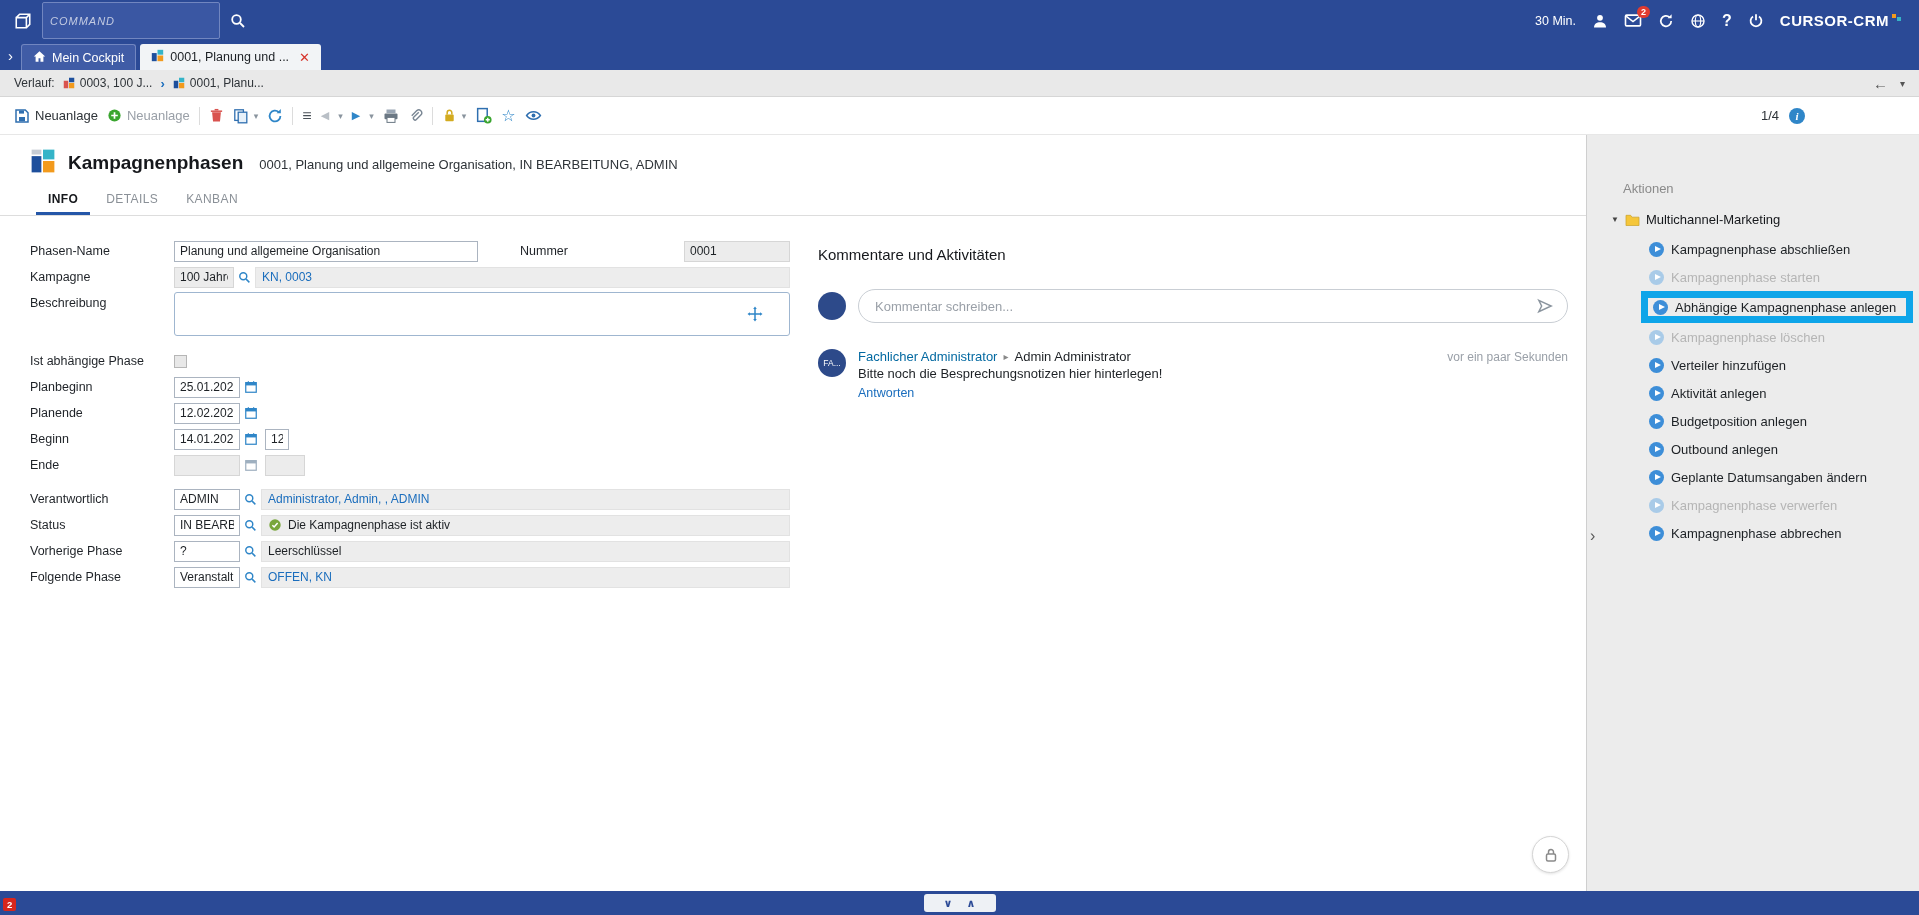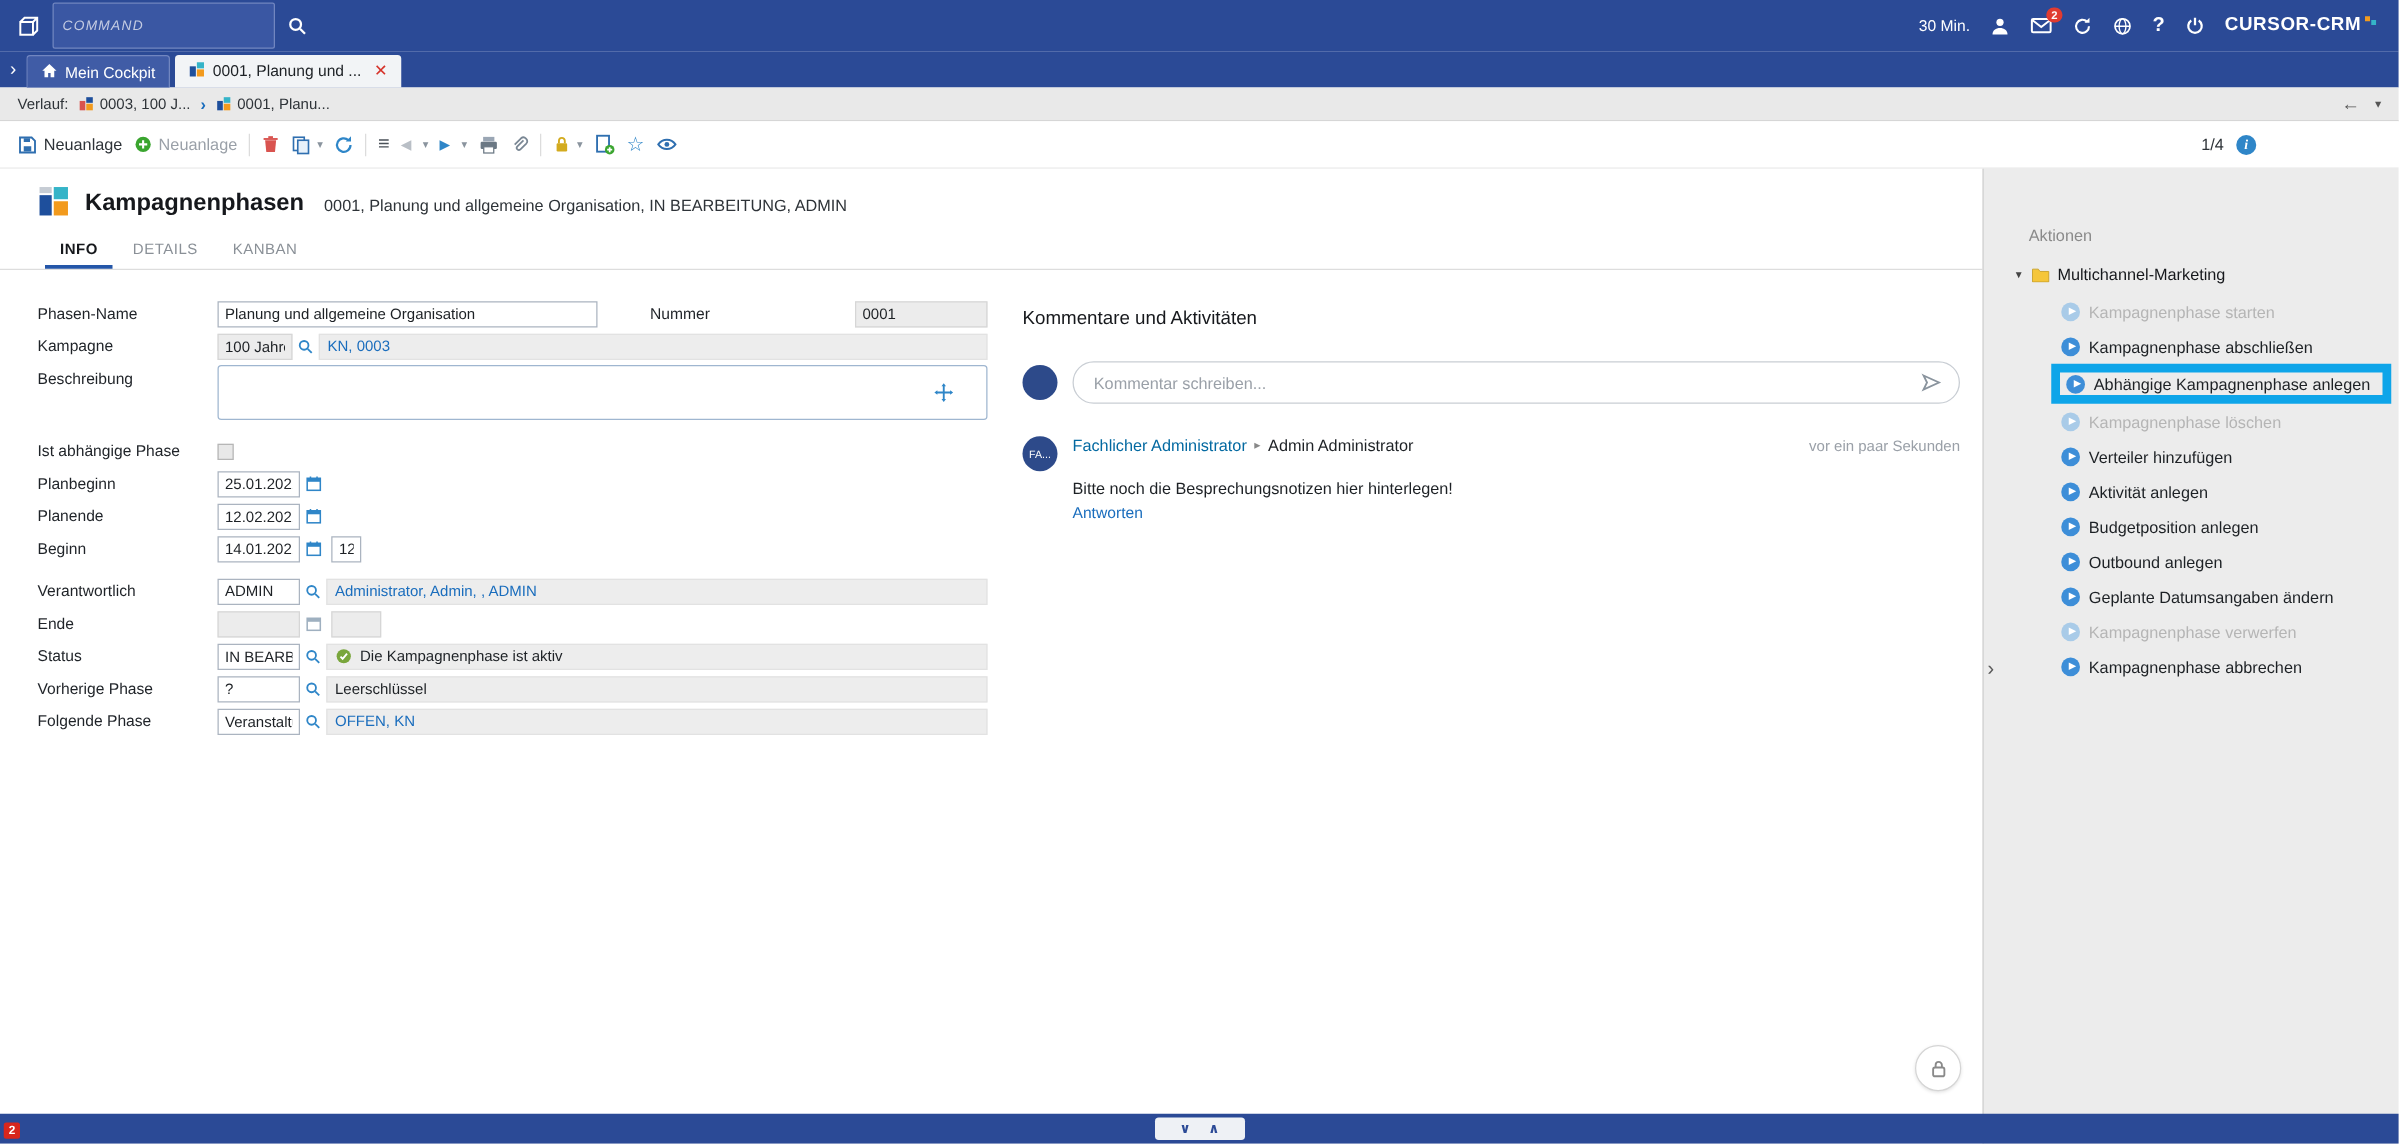--- a/index.html
+++ b/index.html
@@ -91,21 +91,21 @@
   .cinput{width:100%;height:34px;border:1px solid #c9ced4;border-radius:17px;padding:0 44px 0 16px;font-size:13px;color:#333;outline:none;font-family:inherit;background:#fff}
   .cinput::placeholder{color:#9aa0a8}
   .sendicon{position:absolute;right:14px;top:8px;cursor:pointer}
   .centry{display:flex;gap:12px;margin-top:26px}
   .cbody{flex:1}
   .cnamerow{display:flex;align-items:center;gap:6px}
   .cauthor{color:#0369a1;font-size:13px;cursor:pointer}
   .csep{color:#888;font-size:10px}
   .crecipient{color:#1d2125;font-size:13px}
   .ctime{margin-left:auto;color:#9aa0a8;font-size:12px}
-  .ctext{margin-top:19px;font-size:13px;color:#1d2125}
+  .ctext{margin-top:2px;font-size:13px;color:#1d2125}
   .creply{margin-top:5px;font-size:12.5px;color:#1a6dbd;cursor:pointer}
 
   
   .sb-title{margin:46px 0 0 36px;font-size:13px;color:#8a8a8a}
   .sb-root{margin:16px 0 0 24px;display:flex;align-items:center;gap:6px;cursor:pointer}
   .tree-caret{font-size:8px;color:#444}
   .sb-rootlabel{font-size:13px;color:#16181c}
   .sb-items{margin:8px 0 0 62px}
   .sb-item{display:flex;align-items:center;gap:7px;height:28px;cursor:pointer}
   .sb-item .albl{font-size:13px;color:#1d2125;white-space:nowrap}
@@ -414,44 +414,44 @@
             <svg width="14" height="14" viewBox="0 0 16 16">
                 <rect x="2" y="3" width="12" height="11" fill="#fff" stroke="#2f86c8" stroke-width="1.4"></rect>
                 <rect x="2" y="3" width="12" height="3.2" fill="#2f86c8"></rect>
                 <line x1="5" y1="1.3" x2="5" y2="4" stroke="#2f86c8" stroke-width="1.4"></line>
                 <line x1="11" y1="1.3" x2="11" y2="4" stroke="#2f86c8" stroke-width="1.4"></line>
               </svg>
           </span>
           <input class="fin" style="width: 24px; margin-left: 7px;" value="12:54">
         </div>
 
+        <div class="frow">
+          <span class="flabel">Ende</span>
+          <input class="fin ro" style="width: 66px;" value="">
+          <span class="cal">
+            <svg width="14" height="14" viewBox="0 0 16 16">
+                <rect x="2" y="3" width="12" height="11" fill="#fff" stroke="#9fb0c0" stroke-width="1.4"></rect>
+                <rect x="2" y="3" width="12" height="3.2" fill="#9fb0c0"></rect>
+              </svg>
+          </span>
+          <input class="fin ro" style="width: 40px; margin-left: 7px;" value="">
+        </div>
+
         <div class="frow gap-md">
           <span class="flabel">Verantwortlich</span>
           <input class="fin" style="width: 66px;" value="ADMIN">
           <span class="lupe">
             <svg width="13" height="13" viewBox="0 0 16 16">
                 <circle cx="6.5" cy="6.5" r="4.3" fill="none" stroke="#2f86c8" stroke-width="1.8"></circle>
                 <line x1="10" y1="10" x2="14" y2="14" stroke="#2f86c8" stroke-width="1.8"></line>
               </svg>
           </span>
           <span class="fstrip">
             <span class="flink">Administrator, Admin, , ADMIN</span>
           </span>
-        </div>
-
-        <div class="frow">
-          <span class="flabel">Ende</span>
-          <input class="fin ro" style="width: 66px;" value="">
-          <span class="cal">
-            <svg width="14" height="14" viewBox="0 0 16 16">
-                <rect x="2" y="3" width="12" height="11" fill="#fff" stroke="#9fb0c0" stroke-width="1.4"></rect>
-                <rect x="2" y="3" width="12" height="3.2" fill="#9fb0c0"></rect>
-              </svg>
-          </span>
-          <input class="fin ro" style="width: 40px; margin-left: 7px;" value="">
         </div>
 
         <div class="frow">
           <span class="flabel">Status</span>
           <input class="fin" style="width: 66px;" value="IN BEARBEI">
           <span class="lupe">
             <svg width="13" height="13" viewBox="0 0 16 16">
                 <circle cx="6.5" cy="6.5" r="4.3" fill="none" stroke="#2f86c8" stroke-width="1.8"></circle>
                 <line x1="10" y1="10" x2="14" y2="14" stroke="#2f86c8" stroke-width="1.8"></line>
               </svg>
@@ -536,27 +536,27 @@
     <div class="sb-root">
       <span class="tree-caret">▼</span>
       <span style="display:inline-flex">
         <svg width="15" height="13" viewBox="0 0 16 14">
             <path d="M1 2.5h5l1.5 2H15v9H1z" fill="#f5c63a" stroke="#caa32c" stroke-width="0.8"></path>
           </svg>
       </span>
       <span class="sb-rootlabel">Multichannel-Marketing</span>
     </div>
     <div class="sb-items">
+      <div class="sb-item">
+        <span class="play"></span>
+        <span class="albl">Kampagnenphase abschließen</span>
+      </div>
       <div class="sb-item disabled">
         <span class="play"></span>
         <span class="albl">Kampagnenphase starten</span>
-      </div>
-      <div class="sb-item">
-        <span class="play"></span>
-        <span class="albl">Kampagnenphase abschließen</span>
       </div>
       <div class="sb-item highlighted">
         <span class="play"></span>
         <span class="albl">Abhängige Kampagnenphase anlegen</span>
       </div>
       <div class="sb-item disabled">
         <span class="play"></span>
         <span class="albl">Kampagnenphase löschen</span>
       </div>
       <div class="sb-item">

